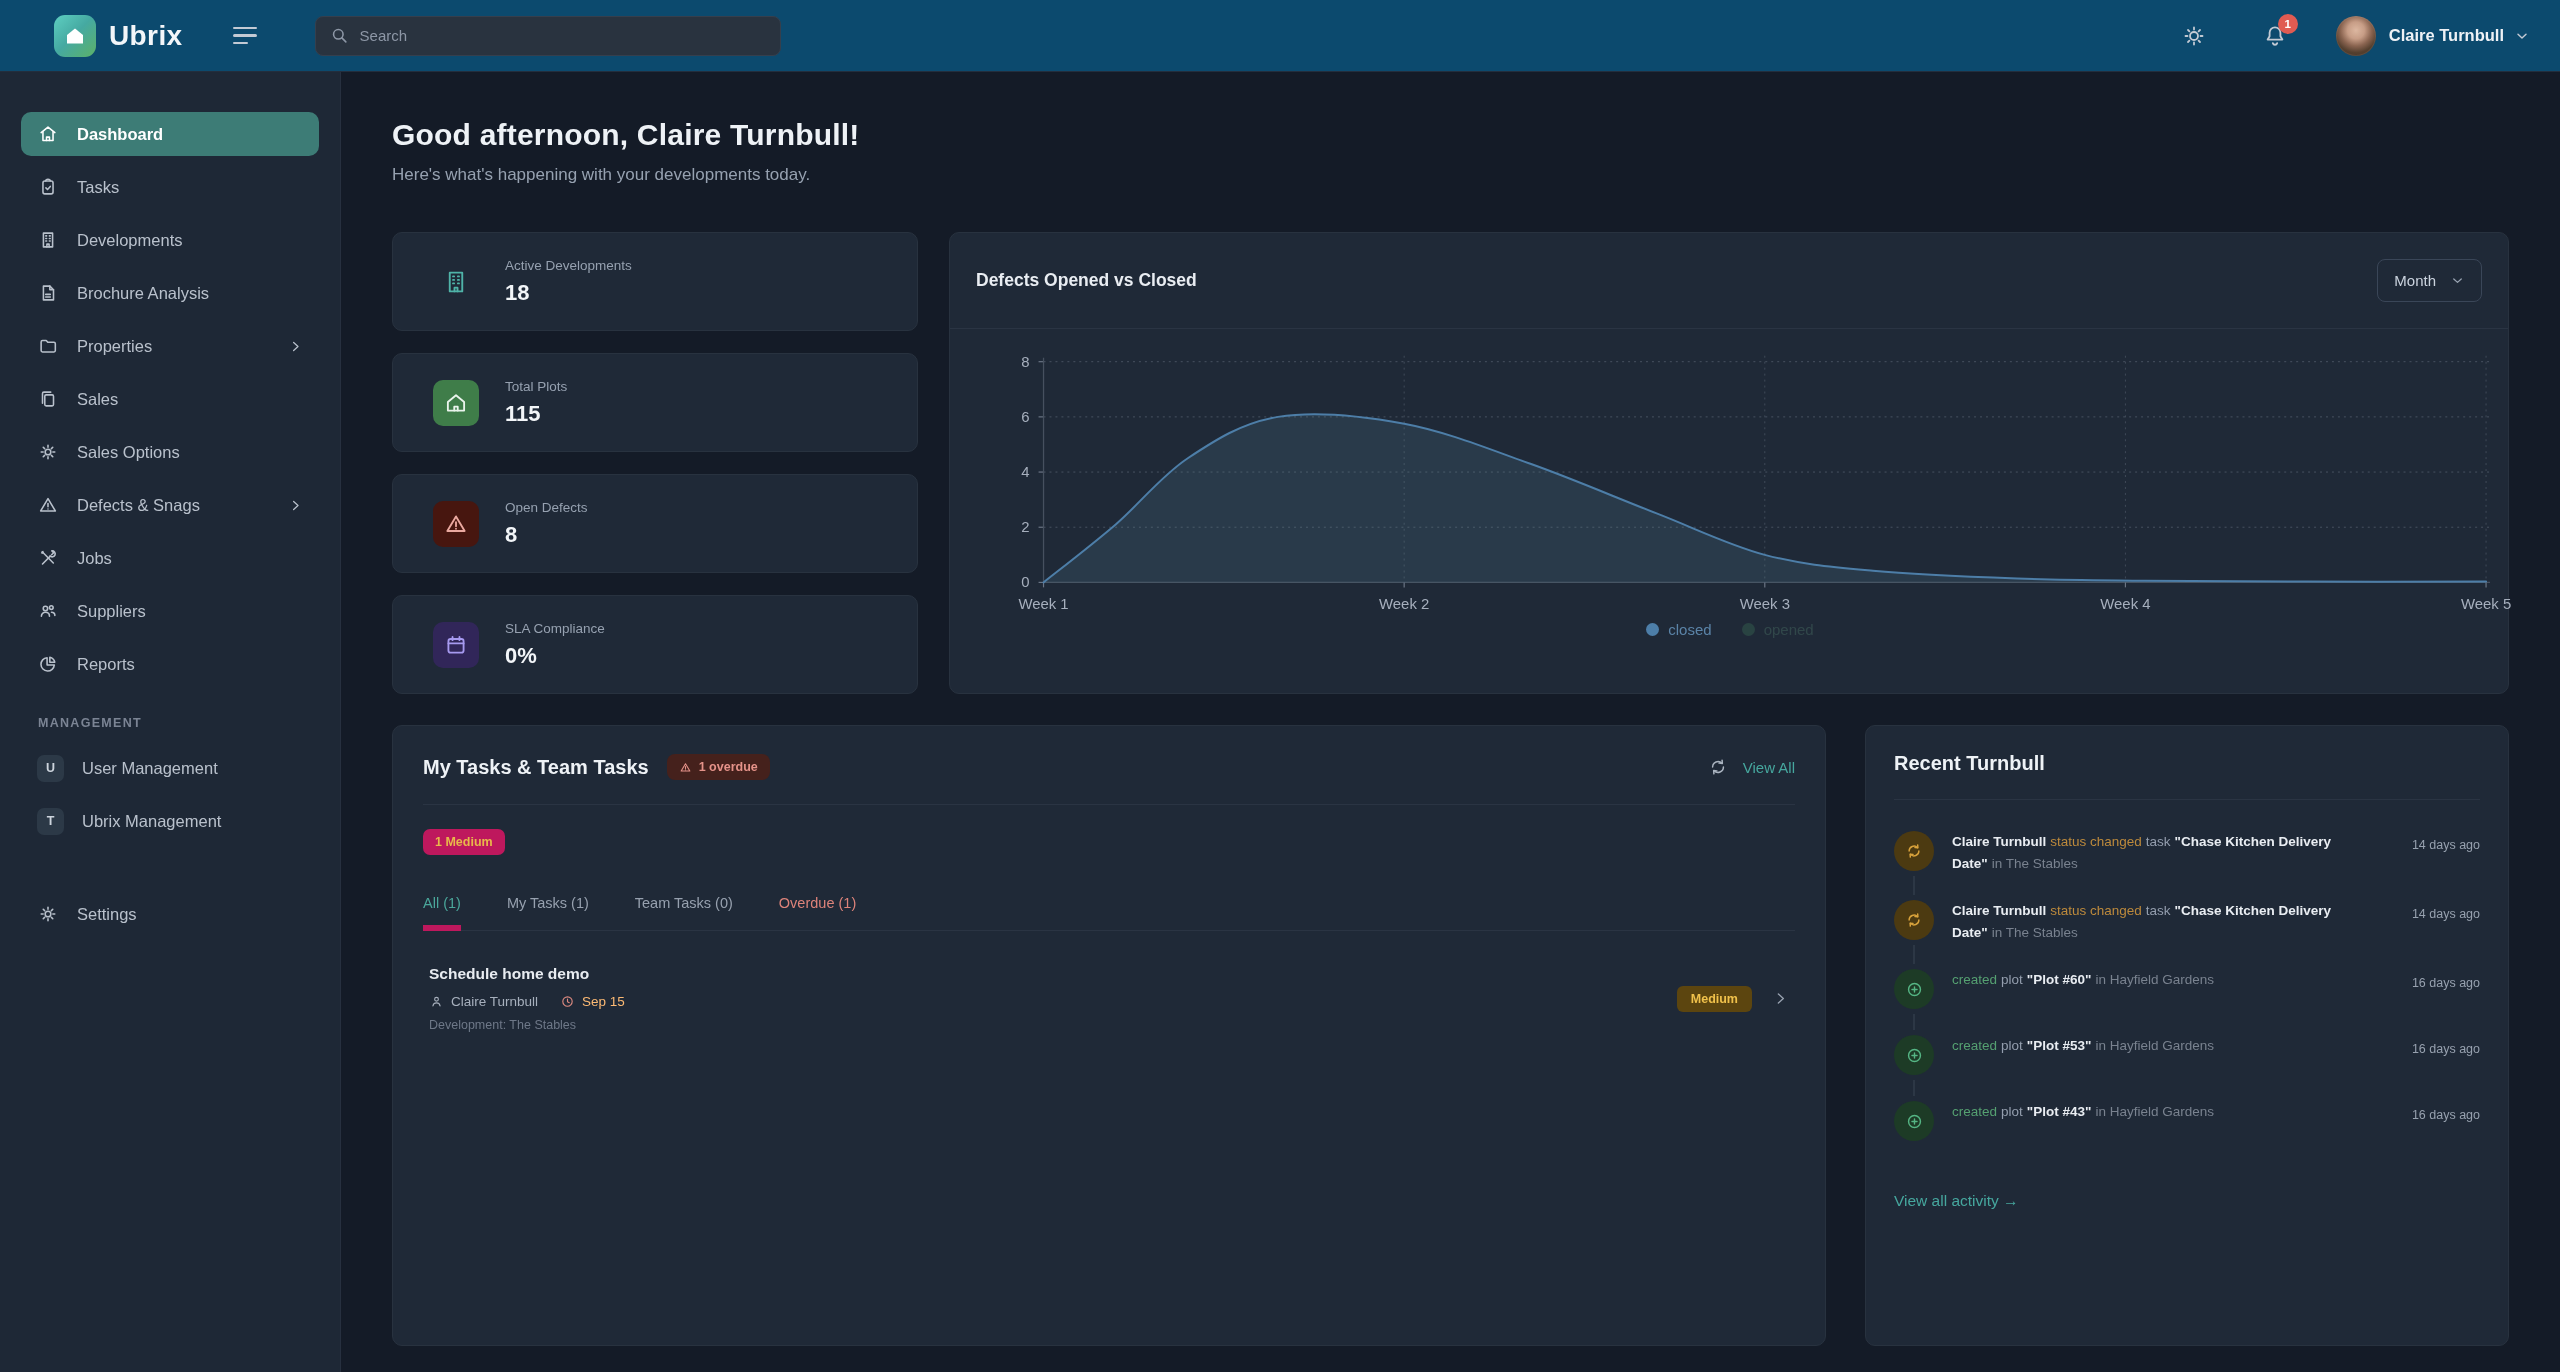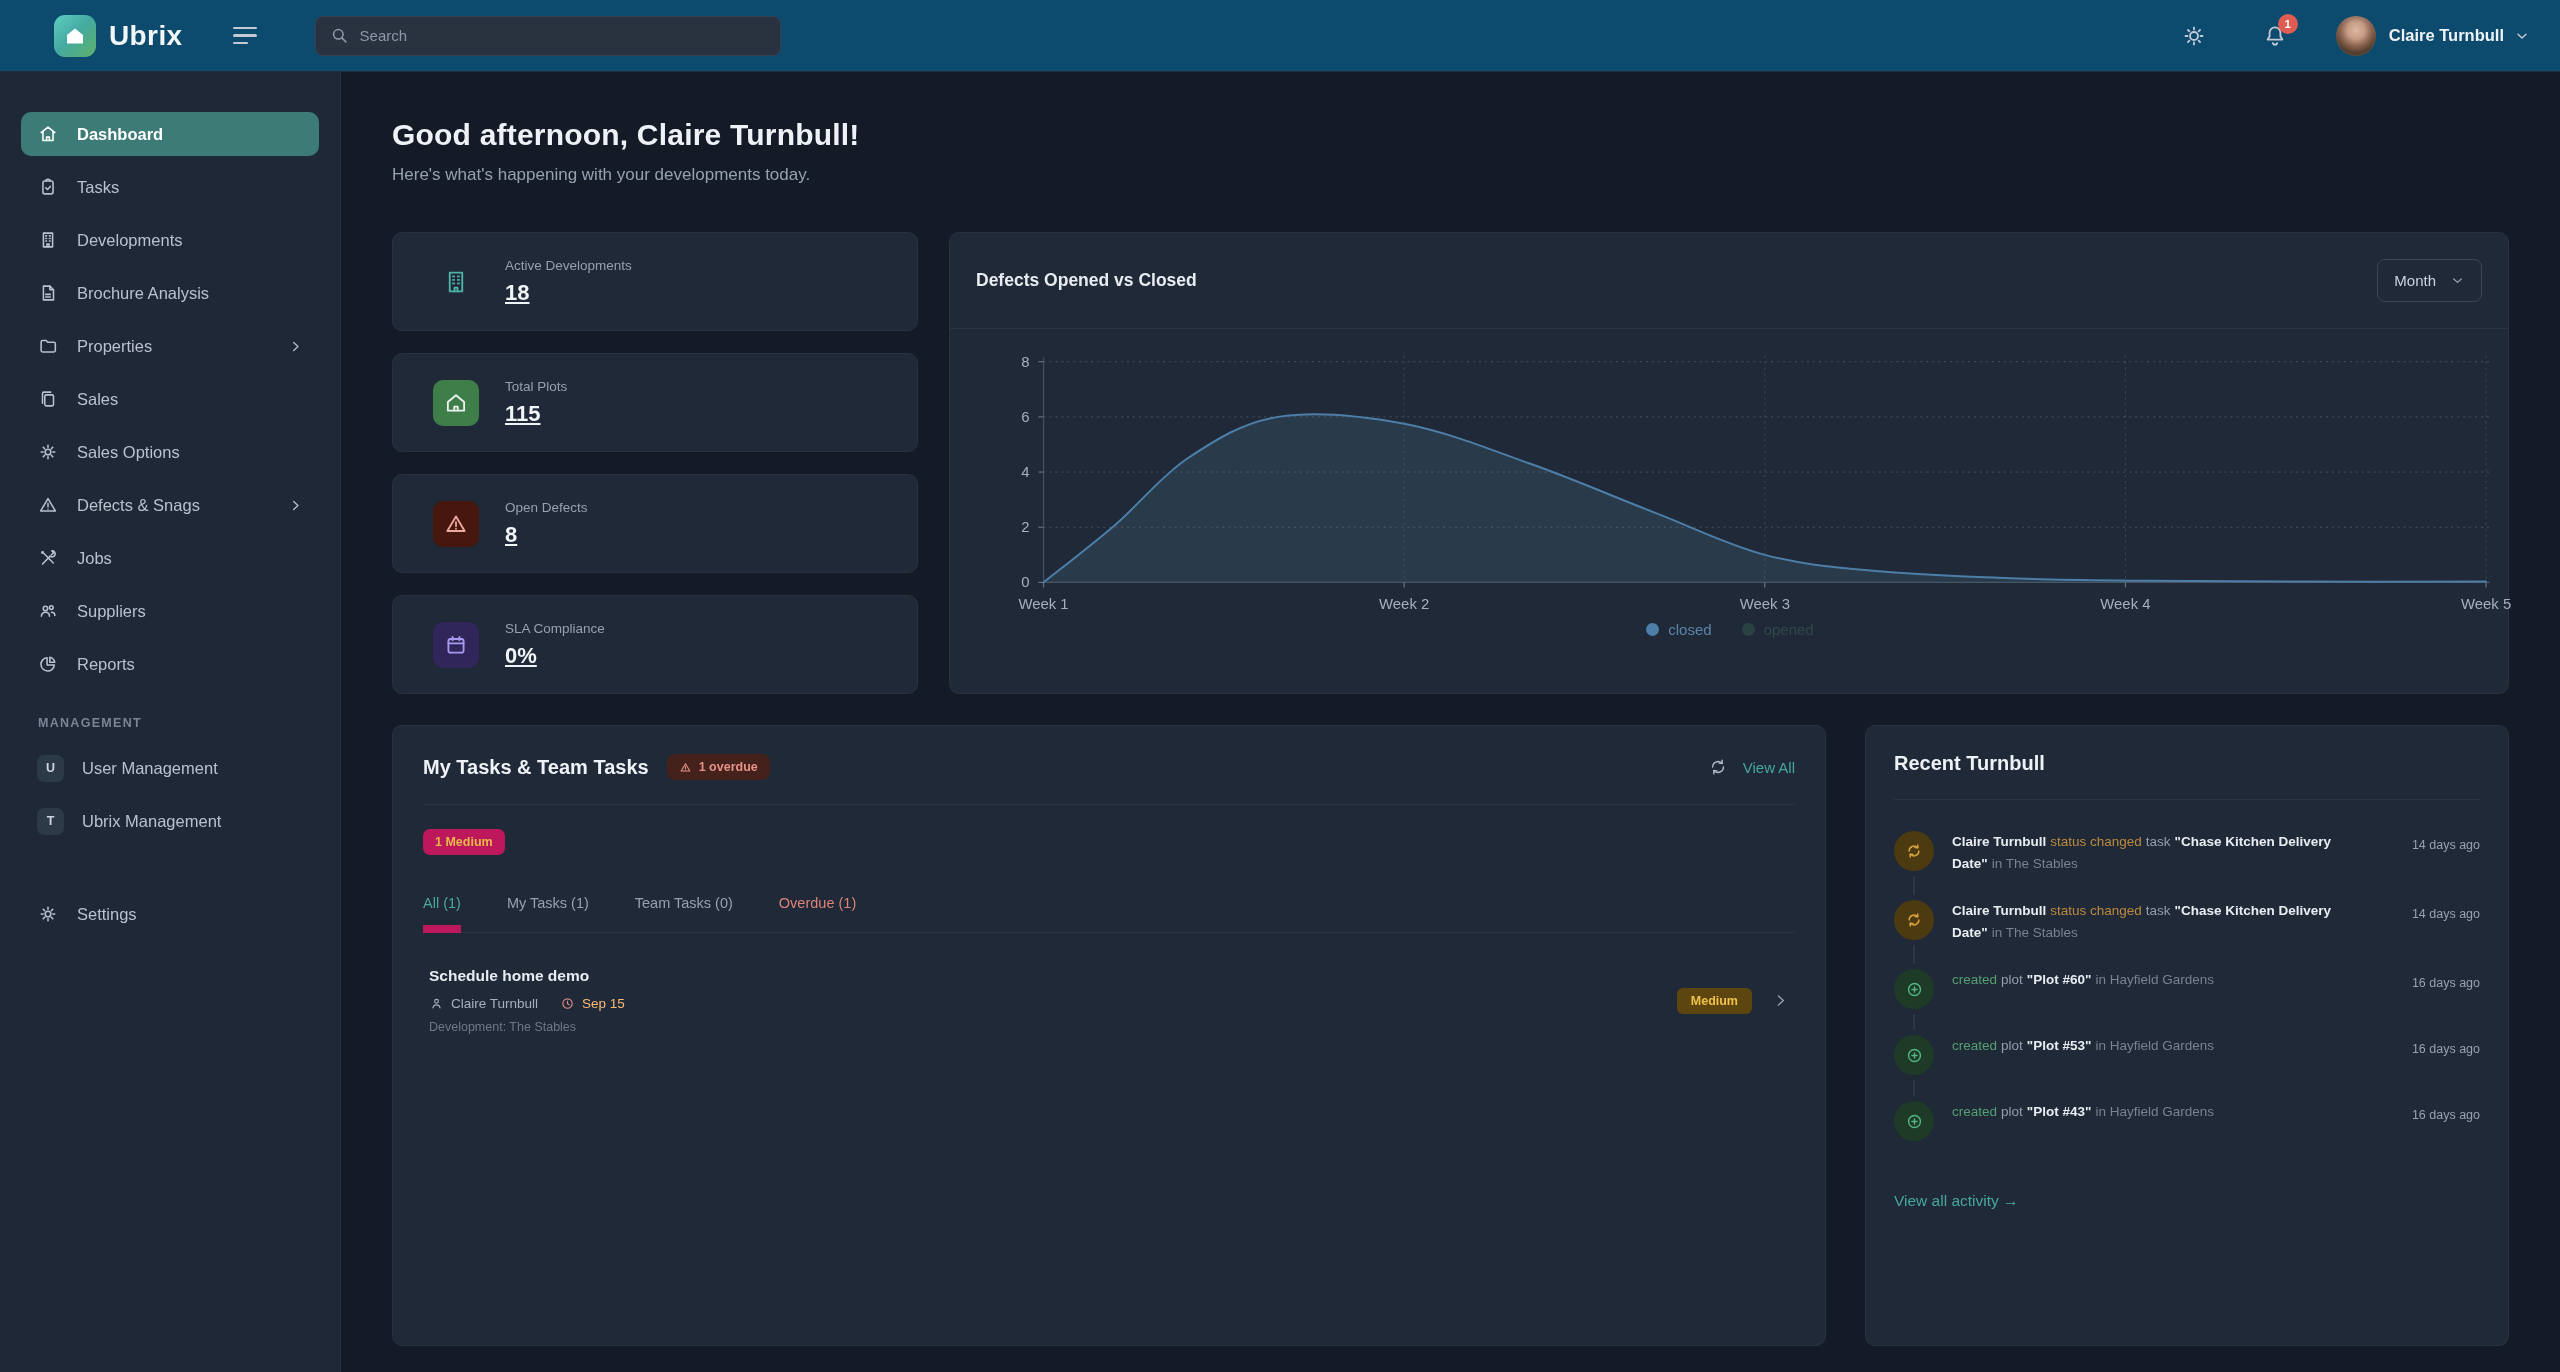--- a/index.html
+++ b/index.html
@@ -57,21 +57,21 @@
   .stats-col { width:526px; flex:none; display:flex; flex-direction:column; gap:22px; }
   .stat-card { height:99px; background:#1f2937; border:1px solid #28323f; border-radius:10px;
                display:flex; align-items:center; padding:0 40px; gap:26px; }
   .stat-icon { width:46px; height:46px; border-radius:10px; display:flex; align-items:center;
                justify-content:center; flex:none; }
   .stat-icon.teal-plain { background:transparent; color:#4fb3a8; }
   .stat-icon.green { background:#3f7d49; color:#eaf4ec; }
   .stat-icon.red { background:#47160f; color:#eba9a0; }
   .stat-icon.purple { background:#312659; color:#a79af0; }
   .stat-label { font-size:13.5px; color:#96a1b0; }
-  .stat-value { font-size:22px; font-weight:800; color:#f2f5f8; margin-top:7px;text-decoration:underline; }
+  .stat-value { font-size:22px; font-weight:800; color:#f2f5f8; margin-top:7px; }
 
   .panel { background:#1f2937; border:1px solid #28323f; border-radius:10px; }
   .chart-panel { flex:1; height:462px; display:flex; flex-direction:column; }
   .chart-header { display:flex; justify-content:space-between; align-items:center; padding:26px 26px;
                   border-bottom:1px solid #2a3443; }
   .chart-title { font-size:17.5px; font-weight:800; color:#e9edf2; }
   .range-btn { display:flex; align-items:center; gap:14px; padding:12px 16px; border:1px solid #3a4658;
                border-radius:8px; color:#cbd3de; font-size:15px; background:transparent; cursor:pointer;
                font-family:inherit; }
   .chart-body { padding:16px 12px 0 14px; }
@@ -87,21 +87,21 @@
   .panel-title { font-size:20px; font-weight:800; color:#eef2f6; }
   .overdue-badge { margin-left:18px; display:flex; align-items:center; gap:7px; background:#45211c;
                    color:#e59289; font-size:12.5px; font-weight:600; padding:6px 12px; border-radius:8px; }
   .header-actions { margin-left:auto; display:flex; align-items:center; gap:15px; }
   .view-all { color:#46a79e; font-size:15px; cursor:pointer; }
   .panel-divider { border-bottom:1px solid #2a3443; margin-top:24px; }
   .medium-pill { display:inline-flex; margin-top:24px; background:#be185d; color:#e8b94a; font-size:12.5px;
                  font-weight:700; padding:6px 12px; border-radius:7px; }
   .tabs { display:flex; gap:46px; margin-top:40px; border-bottom:1px solid #2a3443; }
   .tab { padding-bottom:14px; font-size:14.5px; color:#97a1af; cursor:pointer; }
-  .tab.active { color:#4aa79b; border-bottom:8px solid #be185d; margin-bottom:-1px; }
+  .tab.active { color:#4aa79b; border-bottom:6px solid #be185d; margin-bottom:-1px; }
   .tab.overdue { color:#dd837a; }
   .task-row { display:flex; align-items:center; margin-top:34px; padding:0 6px; cursor:pointer; }
   .task-title { font-size:15.5px; font-weight:700; color:#e8ecf1; }
   .task-meta { display:flex; align-items:center; gap:22px; margin-top:11px; font-size:13.5px; color:#a7b0bd; }
   .task-meta .meta-item { display:flex; align-items:center; gap:7px; }
   .task-meta .due { color:#fdba74; }
   .task-dev { margin-top:9px; font-size:12.5px; color:#6e7888; }
   .task-right { margin-left:auto; display:flex; align-items:center; gap:20px; }
   .priority-pill { background:#5c450f; color:#f0c14b; font-size:12.5px; font-weight:700; padding:6px 14px;
                    border-radius:6px; }

